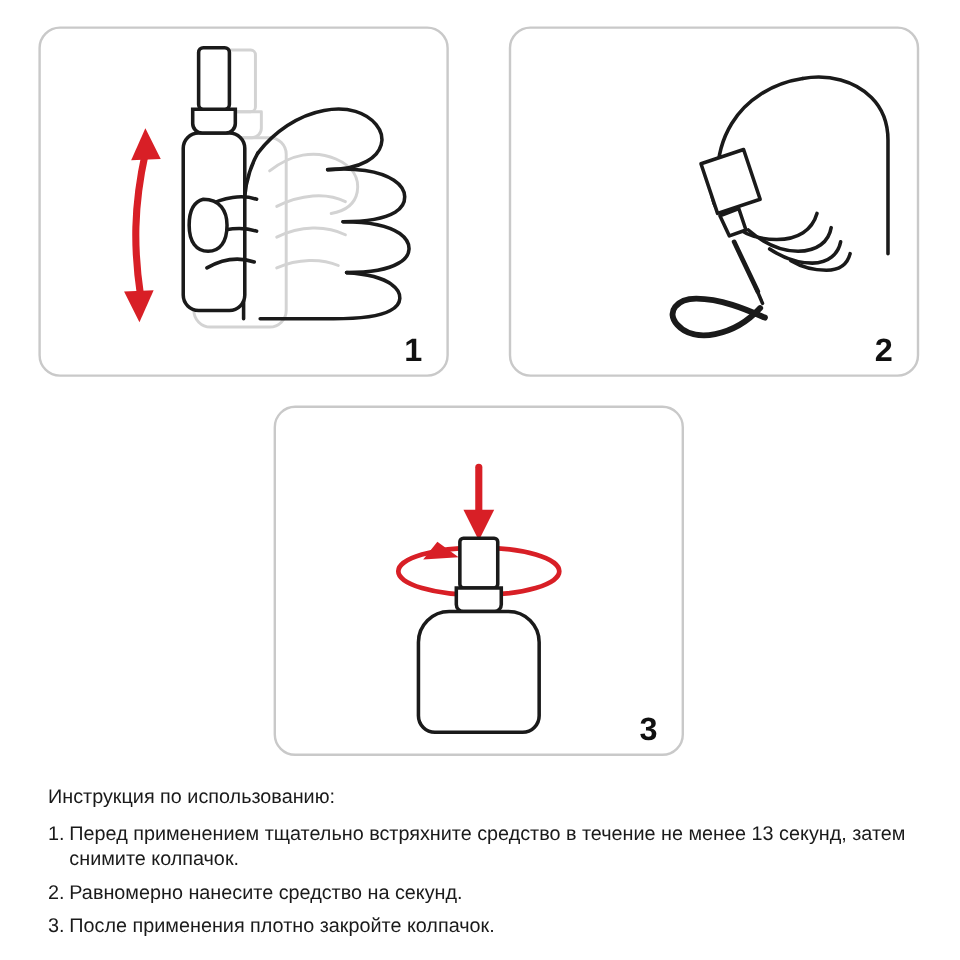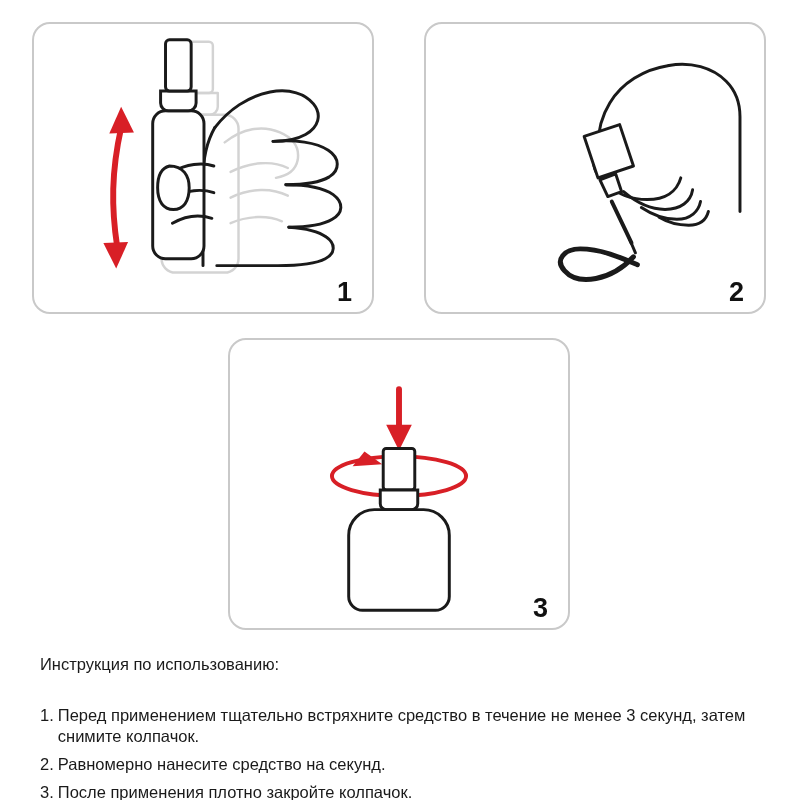--- a/index.html
+++ b/index.html
@@ -51,21 +51,21 @@
 
   .instructions {
     position: absolute;
     left: 40px;
     top: 655px;
     width: 726px;
   }
   .instr-title {
     font-size: 16.5px;
     color: #1a1a1a;
-    margin-bottom: 31px;
+    margin-bottom: 11px;
     white-space: nowrap;
   }
   .instr-item {
     font-size: 16.5px;
     color: #1a1a1a;
     margin-bottom: 7px;
     display: flex;
     align-items: flex-start;
     line-height: 1.27;
   }
@@ -186,21 +186,21 @@
     </svg>
     <div class="step-num">3</div>
   </div>
 </div>
 
 <div class="instructions">
   <div class="instr-title">Инструкция по использованию:</div>
 
   <div class="instr-item">
     <span class="instr-marker">1.</span>
-    <span class="instr-text">Перед применением тщательно встряхните средство в течение не менее 3 секунд, затем снимите колпачок.</span>
+    <span class="instr-text">Перед применением тщательно встряхните средство в течение не менее 13 секунд, затем снимите колпачок.</span>
   </div>
 
   <div class="instr-item">
     <span class="instr-marker">2.</span>
     <span class="instr-text">Равномерно нанесите средство на секунд.</span>
   </div>
 
   <div class="instr-item">
     <span class="instr-marker">3.</span>
     <span class="instr-text">После применения плотно закройте колпачок.</span>

